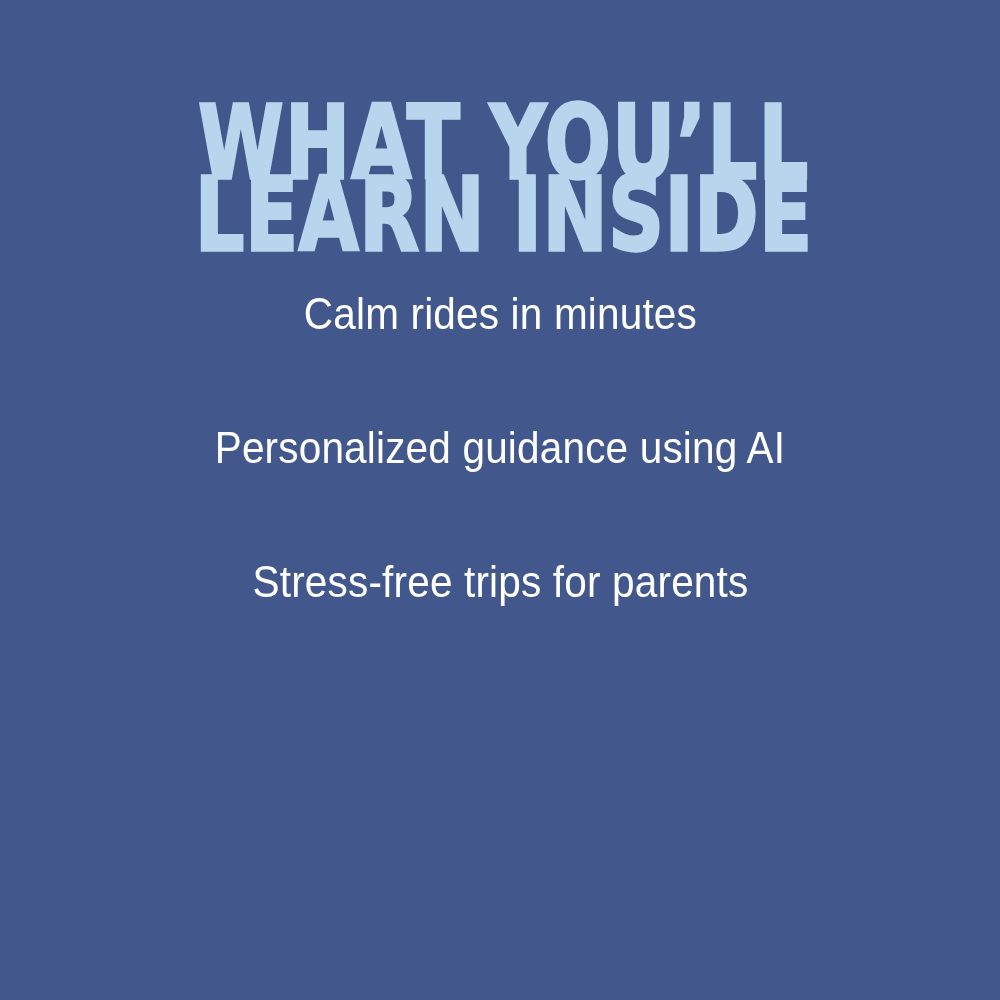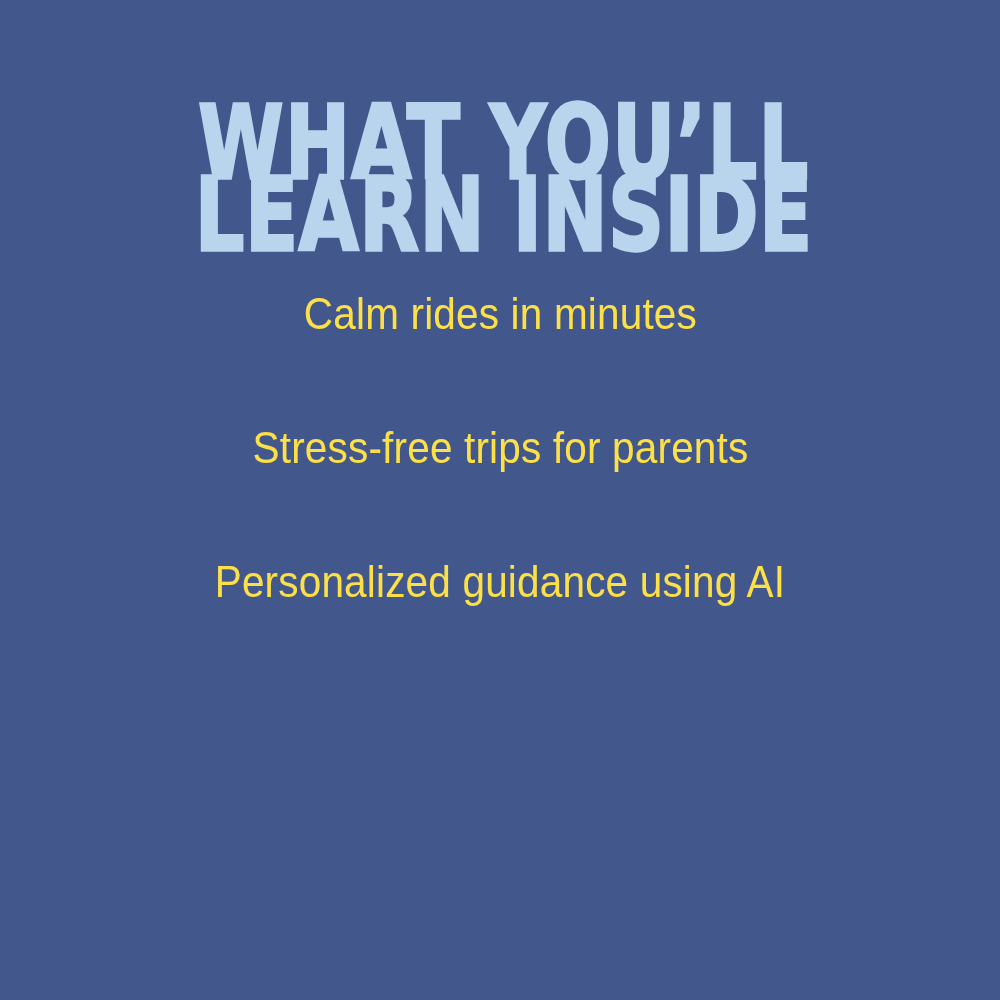--- a/index.html
+++ b/index.html
@@ -69,21 +69,21 @@
     margin: 0;
     padding: 0;
     list-style: none;
   }
 
   .feature-item {
     display: block;
     width: 1000px;
     height: 134px;
     text-align: center;
-    color: #fde047;
+    color: #ffffff;
     font-family: "Liberation Sans Narrow", "Liberation Sans", "DejaVu Sans Condensed", "DejaVu Sans", sans-serif;
     font-weight: 400;
     font-size: 45px;
     line-height: 58px;
     letter-spacing: 0.2px;
     white-space: nowrap;
   }
 
   .feature-text {
     display: inline-block;
@@ -99,20 +99,20 @@
   <h1 class="headline">
     <span class="headline-line line-1">WHAT YOU’LL</span>
     <span class="headline-line line-2">LEARN INSIDE</span>
   </h1>
 
   <ul class="feature-list">
     <li class="feature-item">
       <span class="feature-text">Calm rides in minutes</span>
     </li>
     <li class="feature-item">
-      <span class="feature-text">Stress-free trips for parents</span>
+      <span class="feature-text">Personalized guidance using AI</span>
     </li>
     <li class="feature-item">
-      <span class="feature-text">Personalized guidance using AI</span>
+      <span class="feature-text">Stress-free trips for parents</span>
     </li>
   </ul>
 
 </div>
 
 </body></html>

